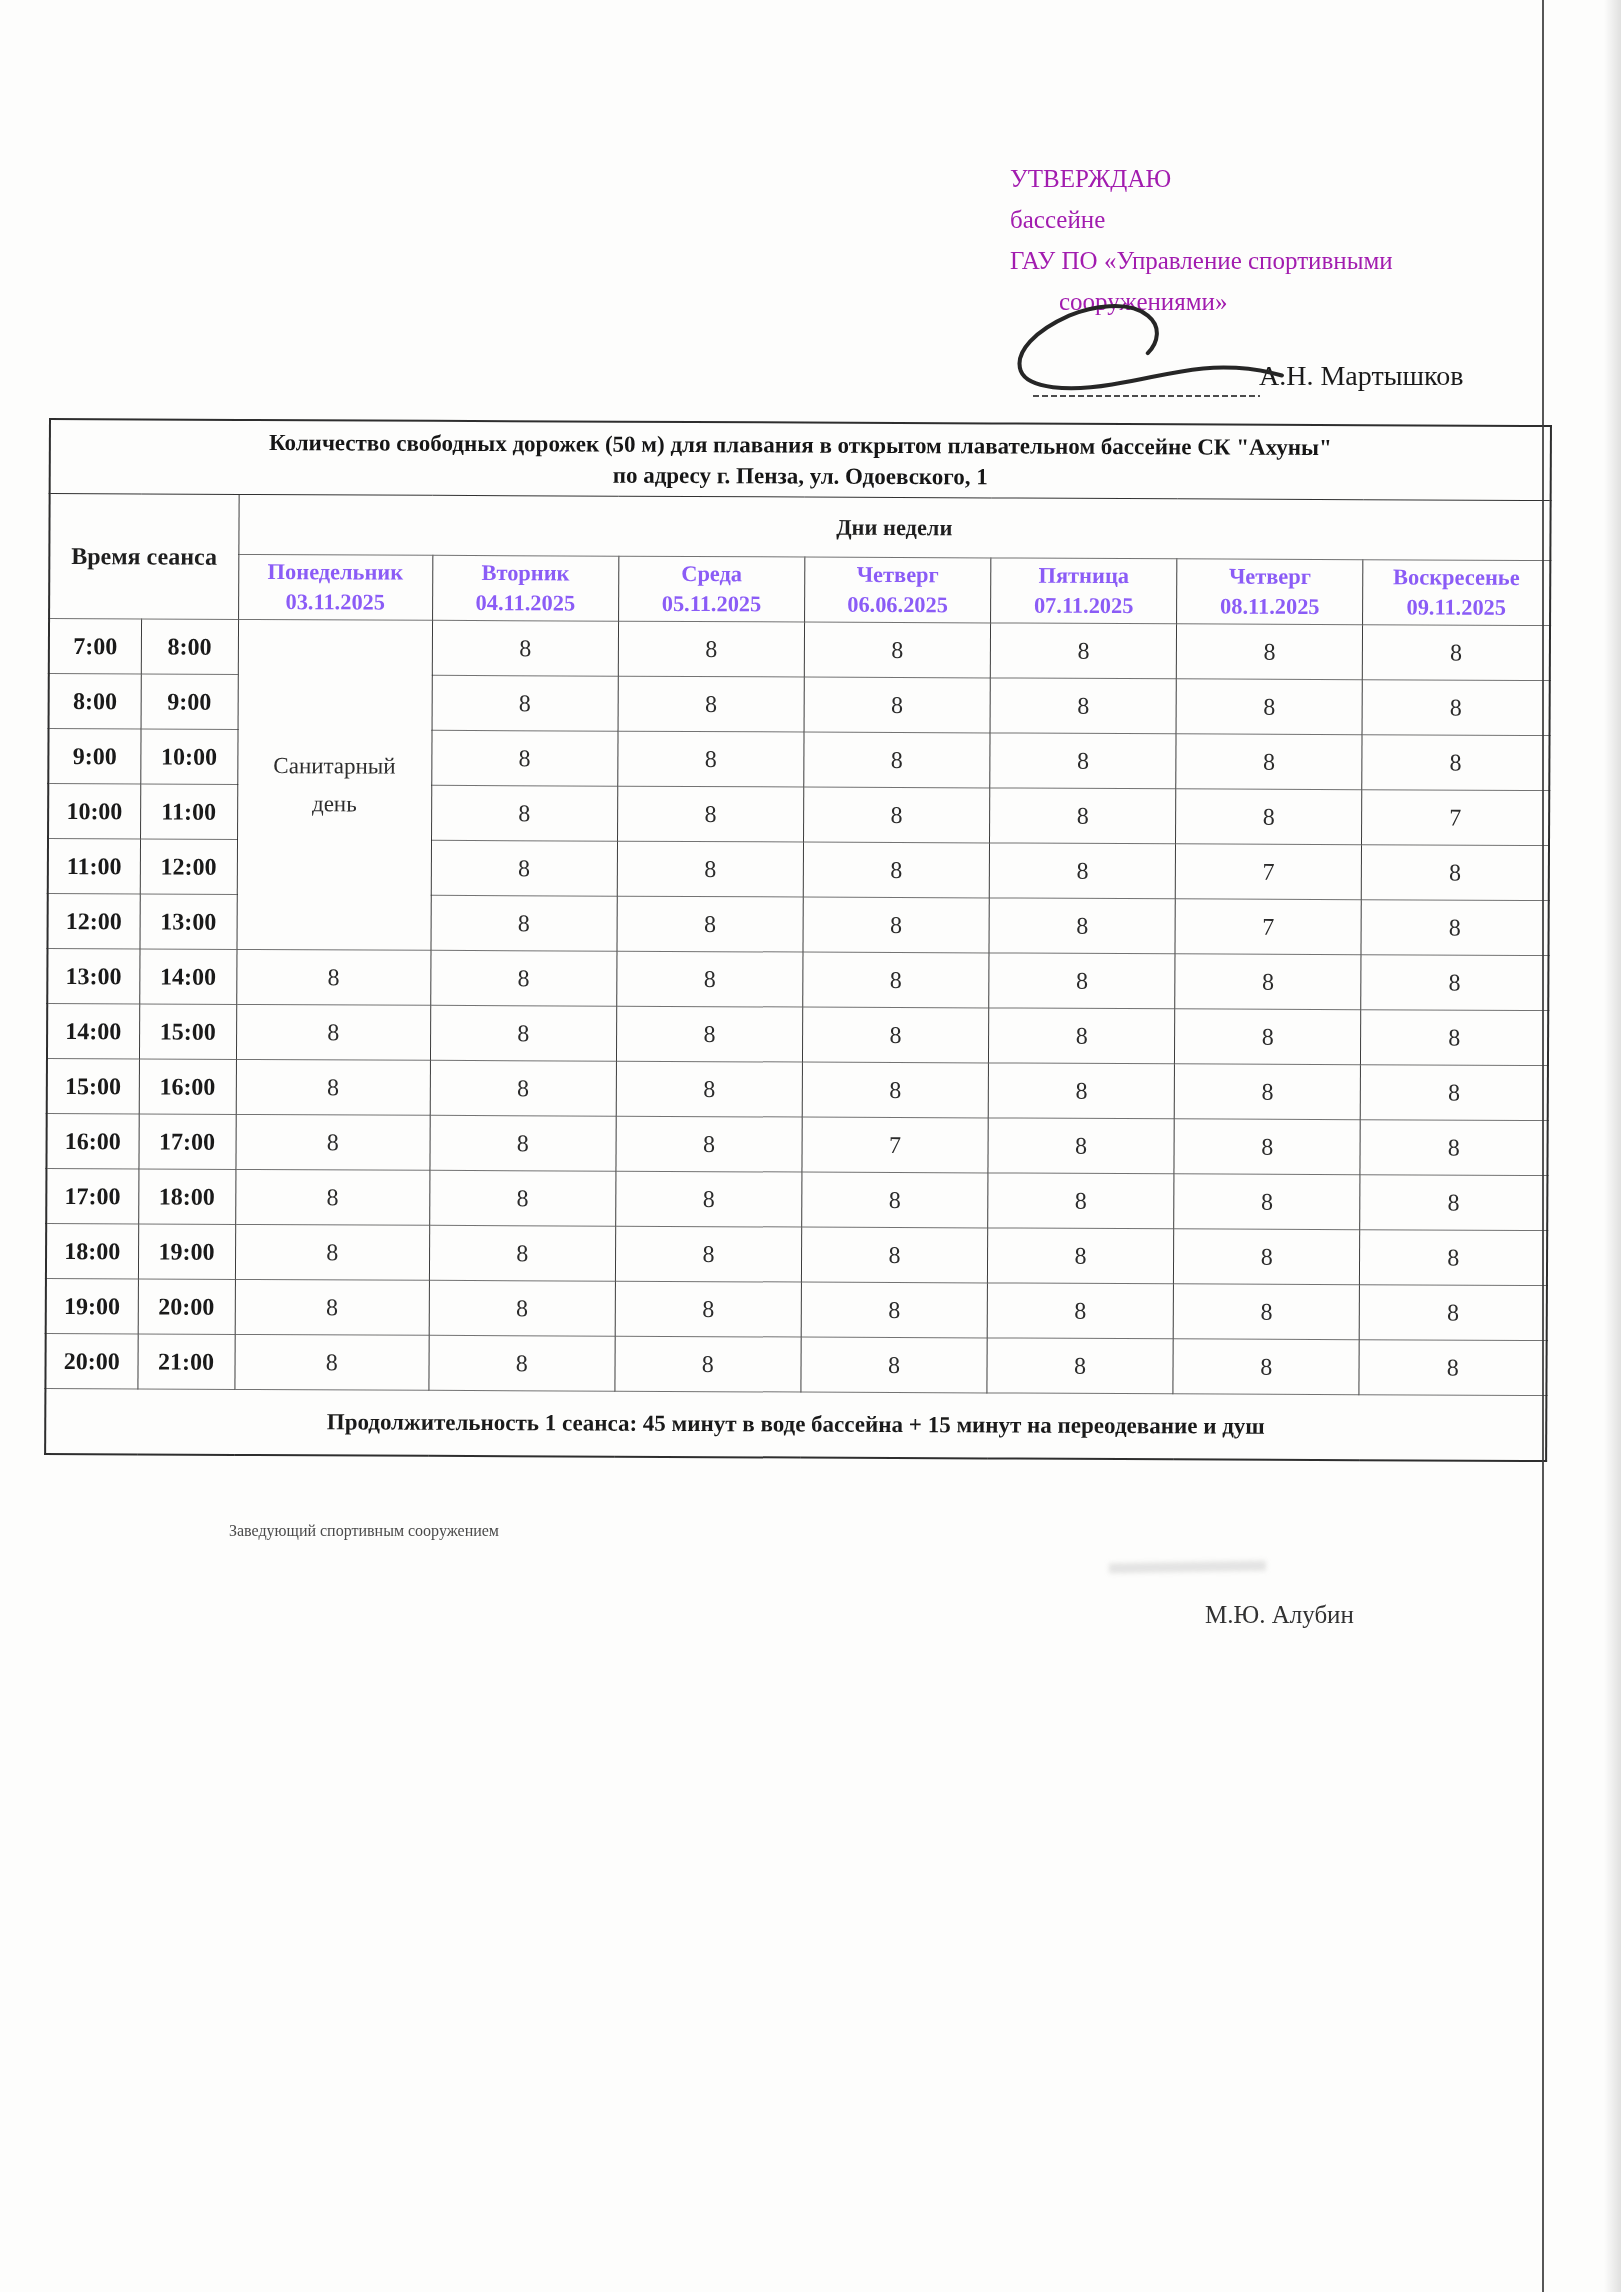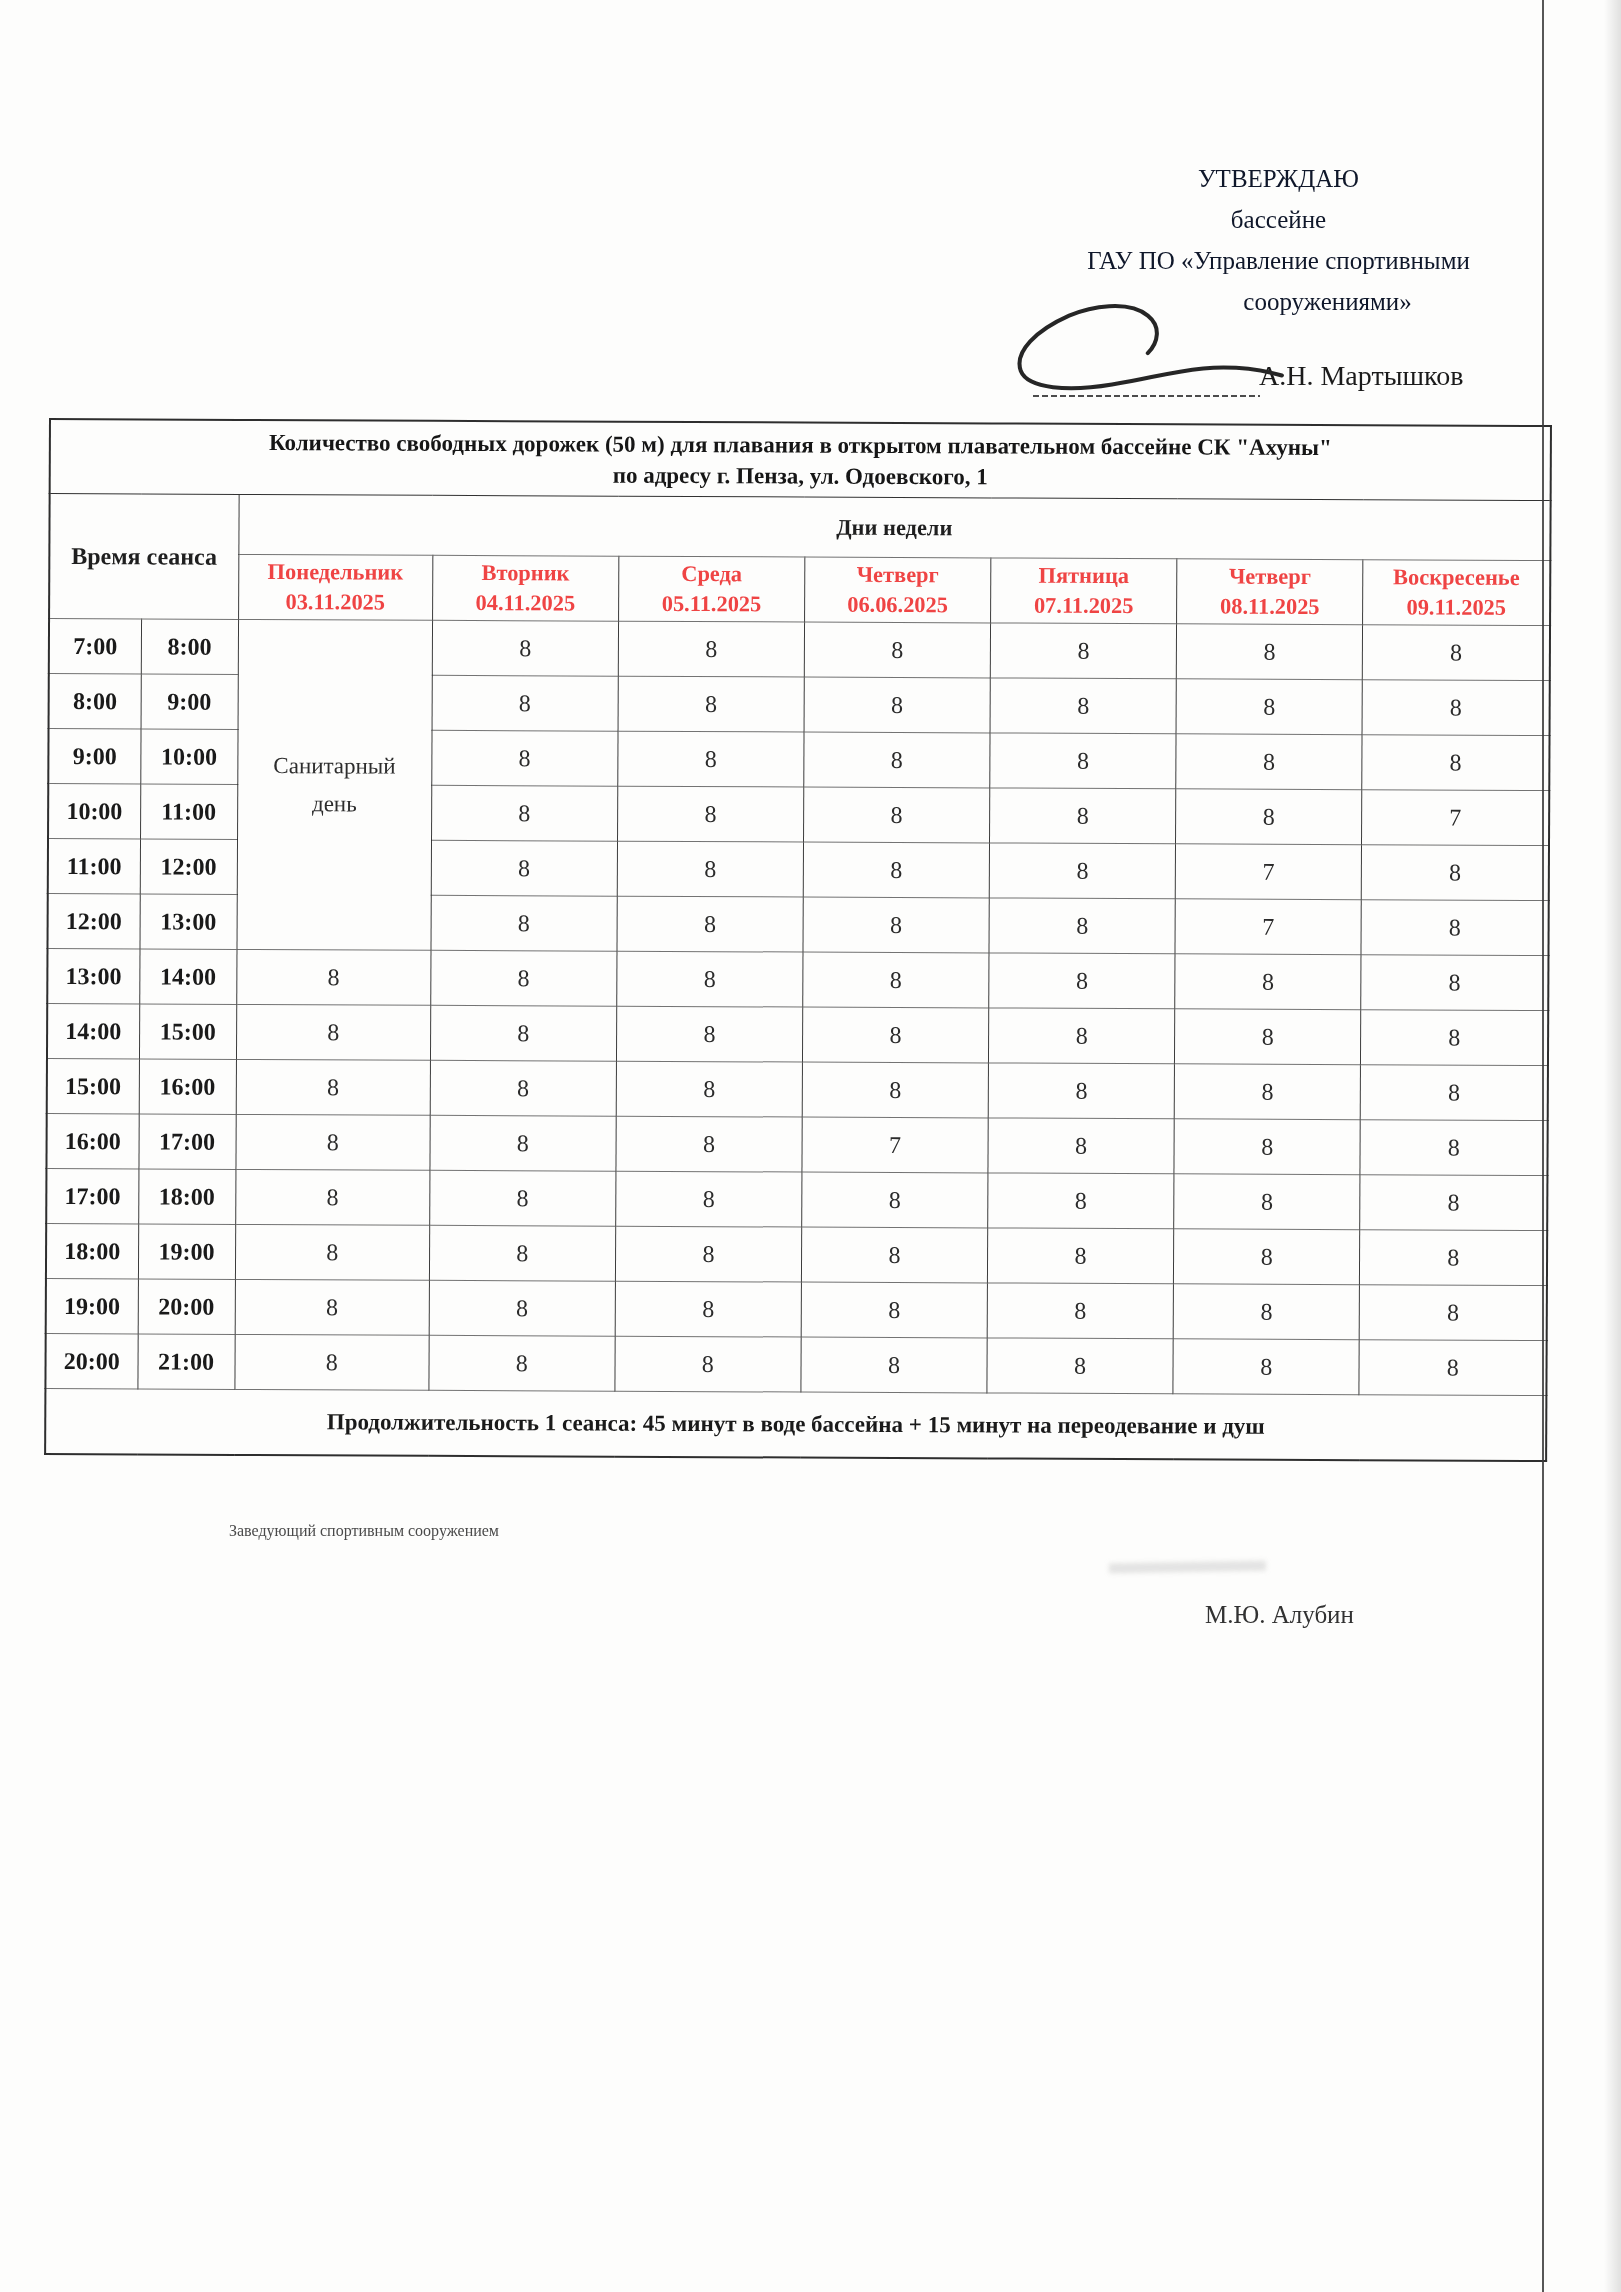--- a/index.html
+++ b/index.html
@@ -21,21 +21,21 @@
     background:linear-gradient(90deg,rgba(0,0,0,0) 0%,rgba(0,0,0,0.12) 100%);
     z-index:4;
   }
   .scan-smudge{
     position:absolute;left:1109px;top:1562px;width:157px;height:9.9px;
     background:rgba(125,125,125,0.20);filter:blur(2.7px);transform:rotate(-1deg);
   }
   
   .approval{
     position:absolute;left:1010px;top:158px;width:537px;
-    text-align:center;font-size:25px;line-height:41px;color:#0f172a;
+    text-align:left;font-size:25px;line-height:41px;color:#a21caf;
   }
   .approval .shifted{transform:translateX(49px);}
   .sig-oval{position:absolute;left:994px;top:301px;z-index:2;}
   .sig-underline{
     position:absolute;left:1033px;top:395px;width:227px;height:1.8px;
     background:repeating-linear-gradient(90deg,#4c4c4c 0 6.3px,rgba(0,0,0,0) 6.3px 9px);
   }
   .approver-name{
     position:absolute;left:1259px;top:360px;font-size:28px;color:#1b1b1b;
     white-space:nowrap;
@@ -57,21 +57,21 @@
     border-top:0.9px solid rgba(90,90,90,0.85);
     border-bottom:0.9px solid rgba(90,90,90,0.85);
   }
   tr.title-row th{
     height:73px;font-size:23px;font-weight:bold;line-height:31px;
     border-bottom:1.8px solid #323232;color:#161616;
   }
   th.time-hdr{font-size:24px;font-weight:bold;}
   th.days-hdr{height:59px;font-size:22.4px;font-weight:bold;border-bottom:1.8px solid #3a3a3a;}
   tr.day-hdr-row th{
-    height:64px;font-size:22.4px;font-weight:bold;line-height:29.6px;color:#ef4444;
+    height:64px;font-size:22.4px;font-weight:bold;line-height:29.6px;color:#8b5cf6;
   }
   tbody td{height:54px;}
   td.time-cell{font-size:24px;font-weight:bold;color:#1a1a1a;}
   td.value-cell{font-size:24px;color:#2b2b2b;}
   td.sanitary-cell{font-size:23px;line-height:38px;color:#2d2d2d;}
   tr.footer-row td{
     height:64px;font-size:23px;font-weight:bold;color:#1a1a1a;
     border-top:1.8px solid #333;
   }
   

